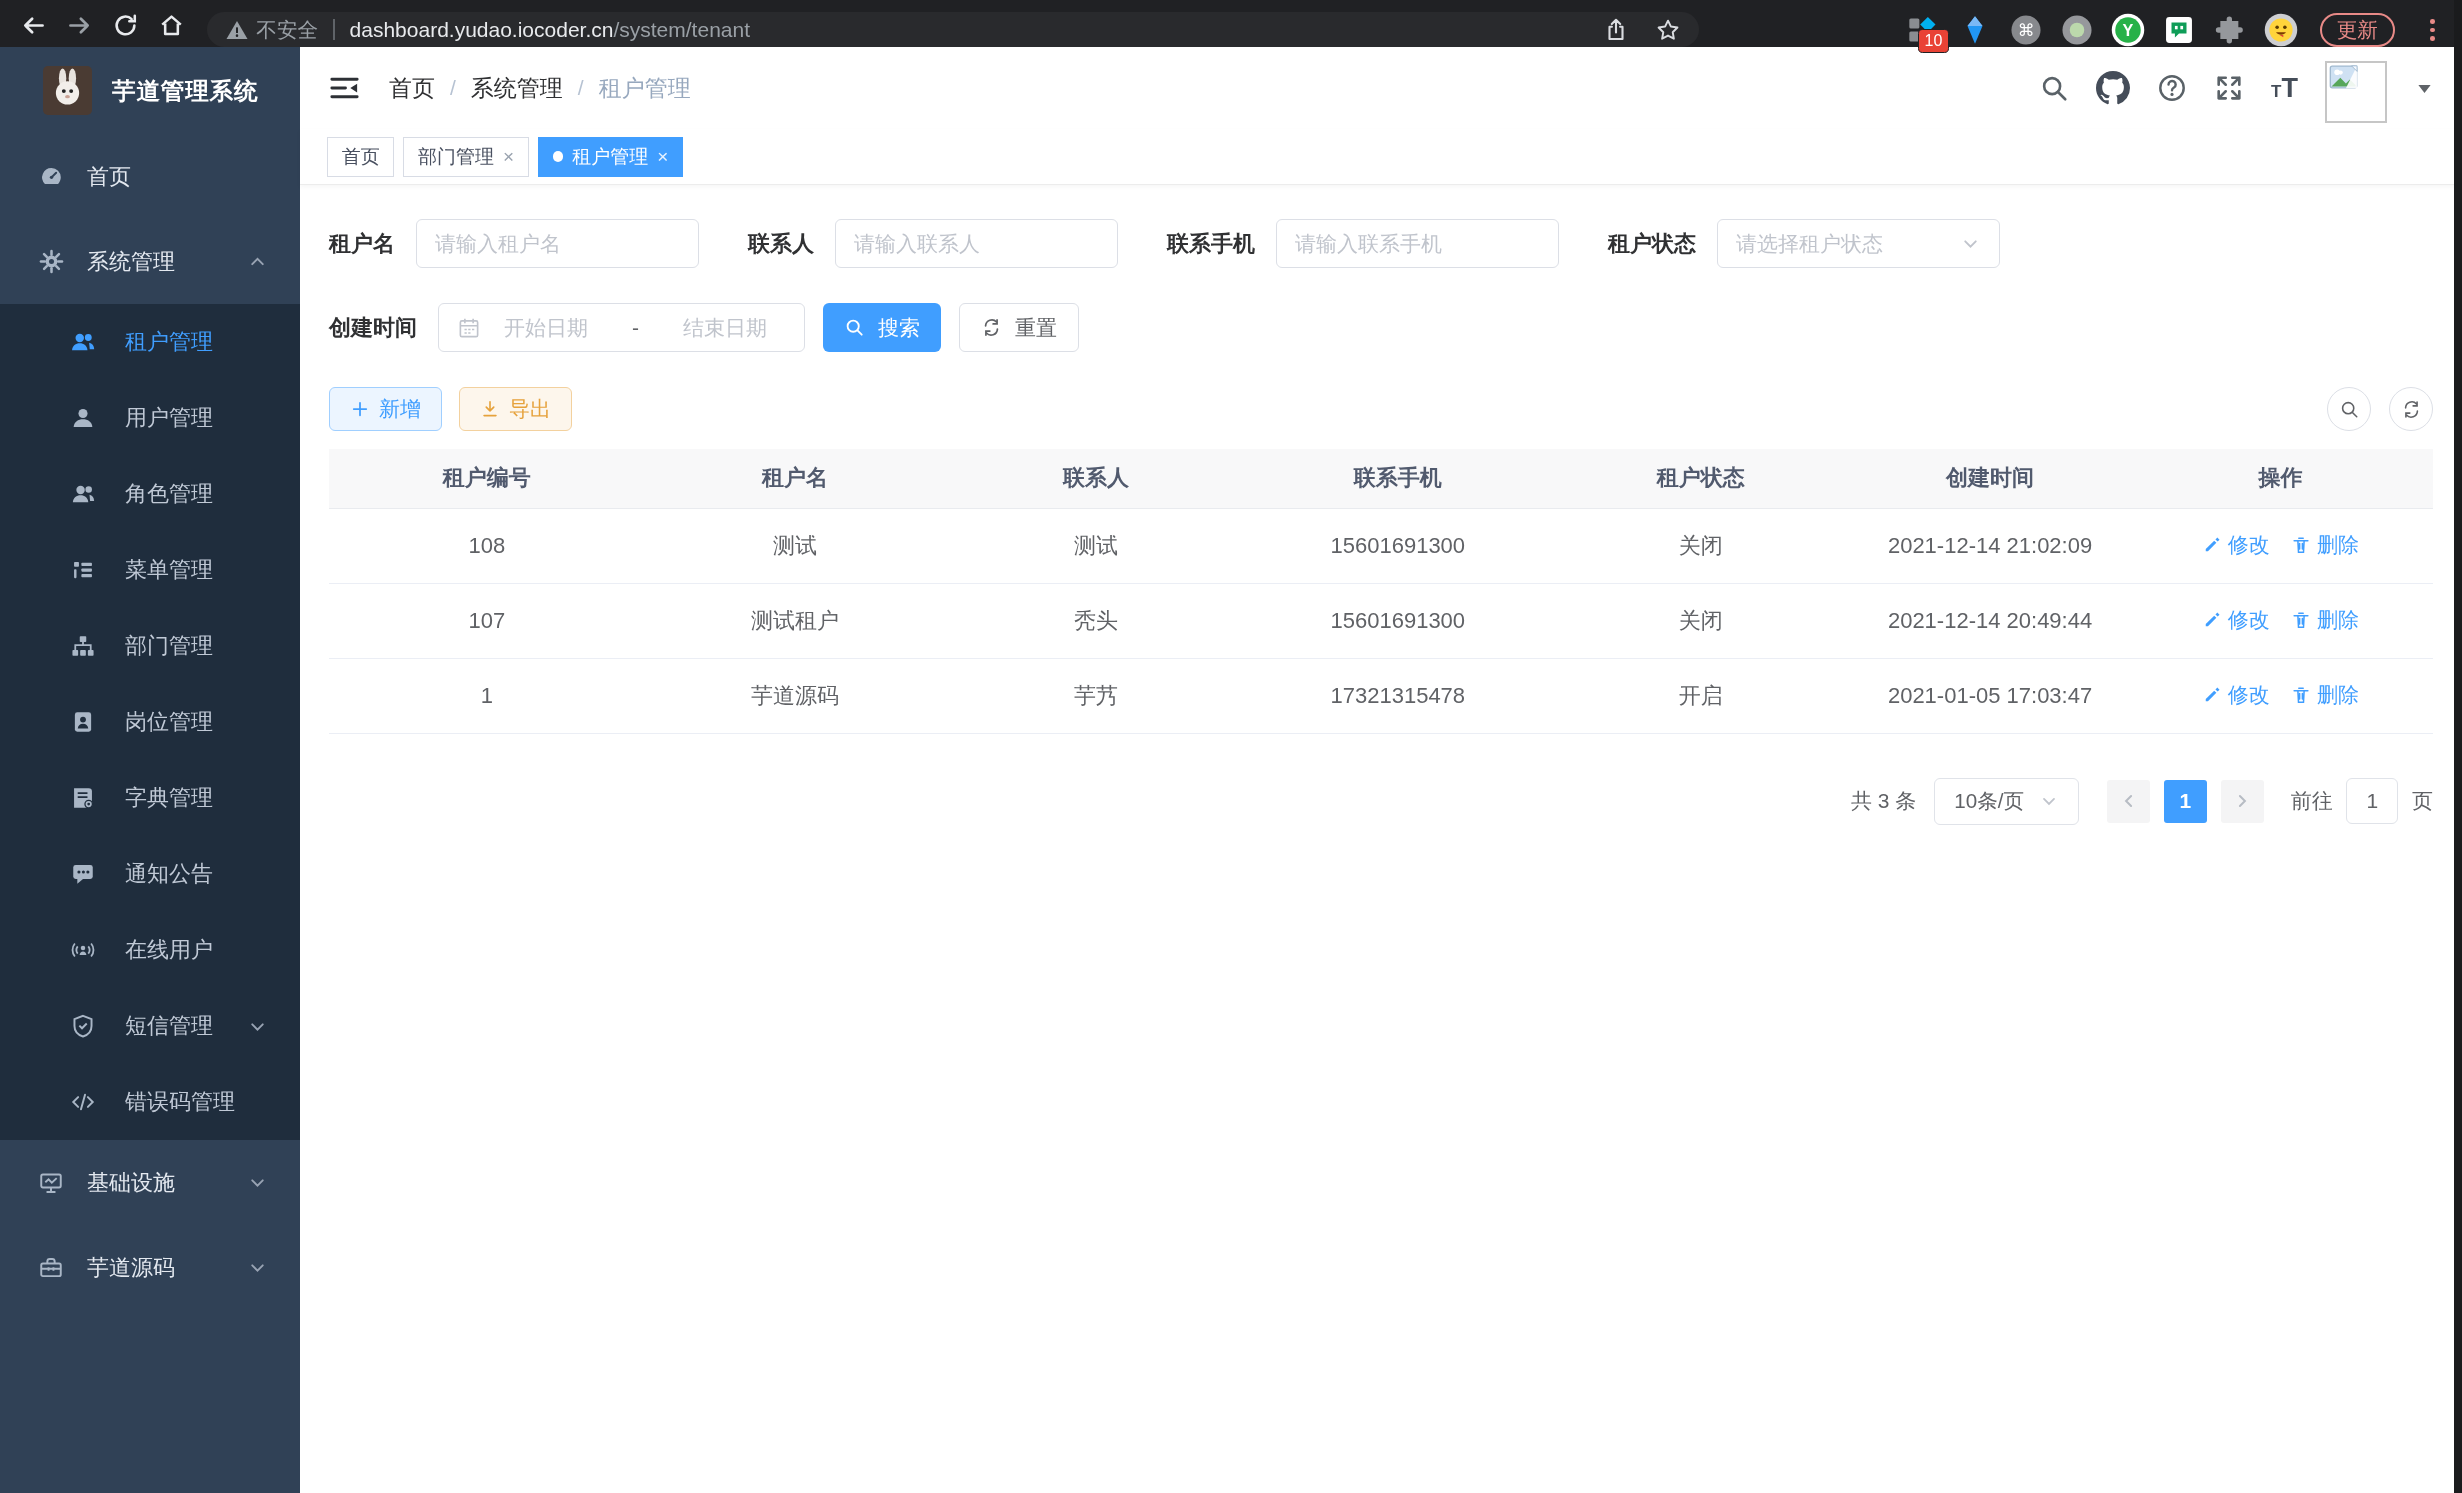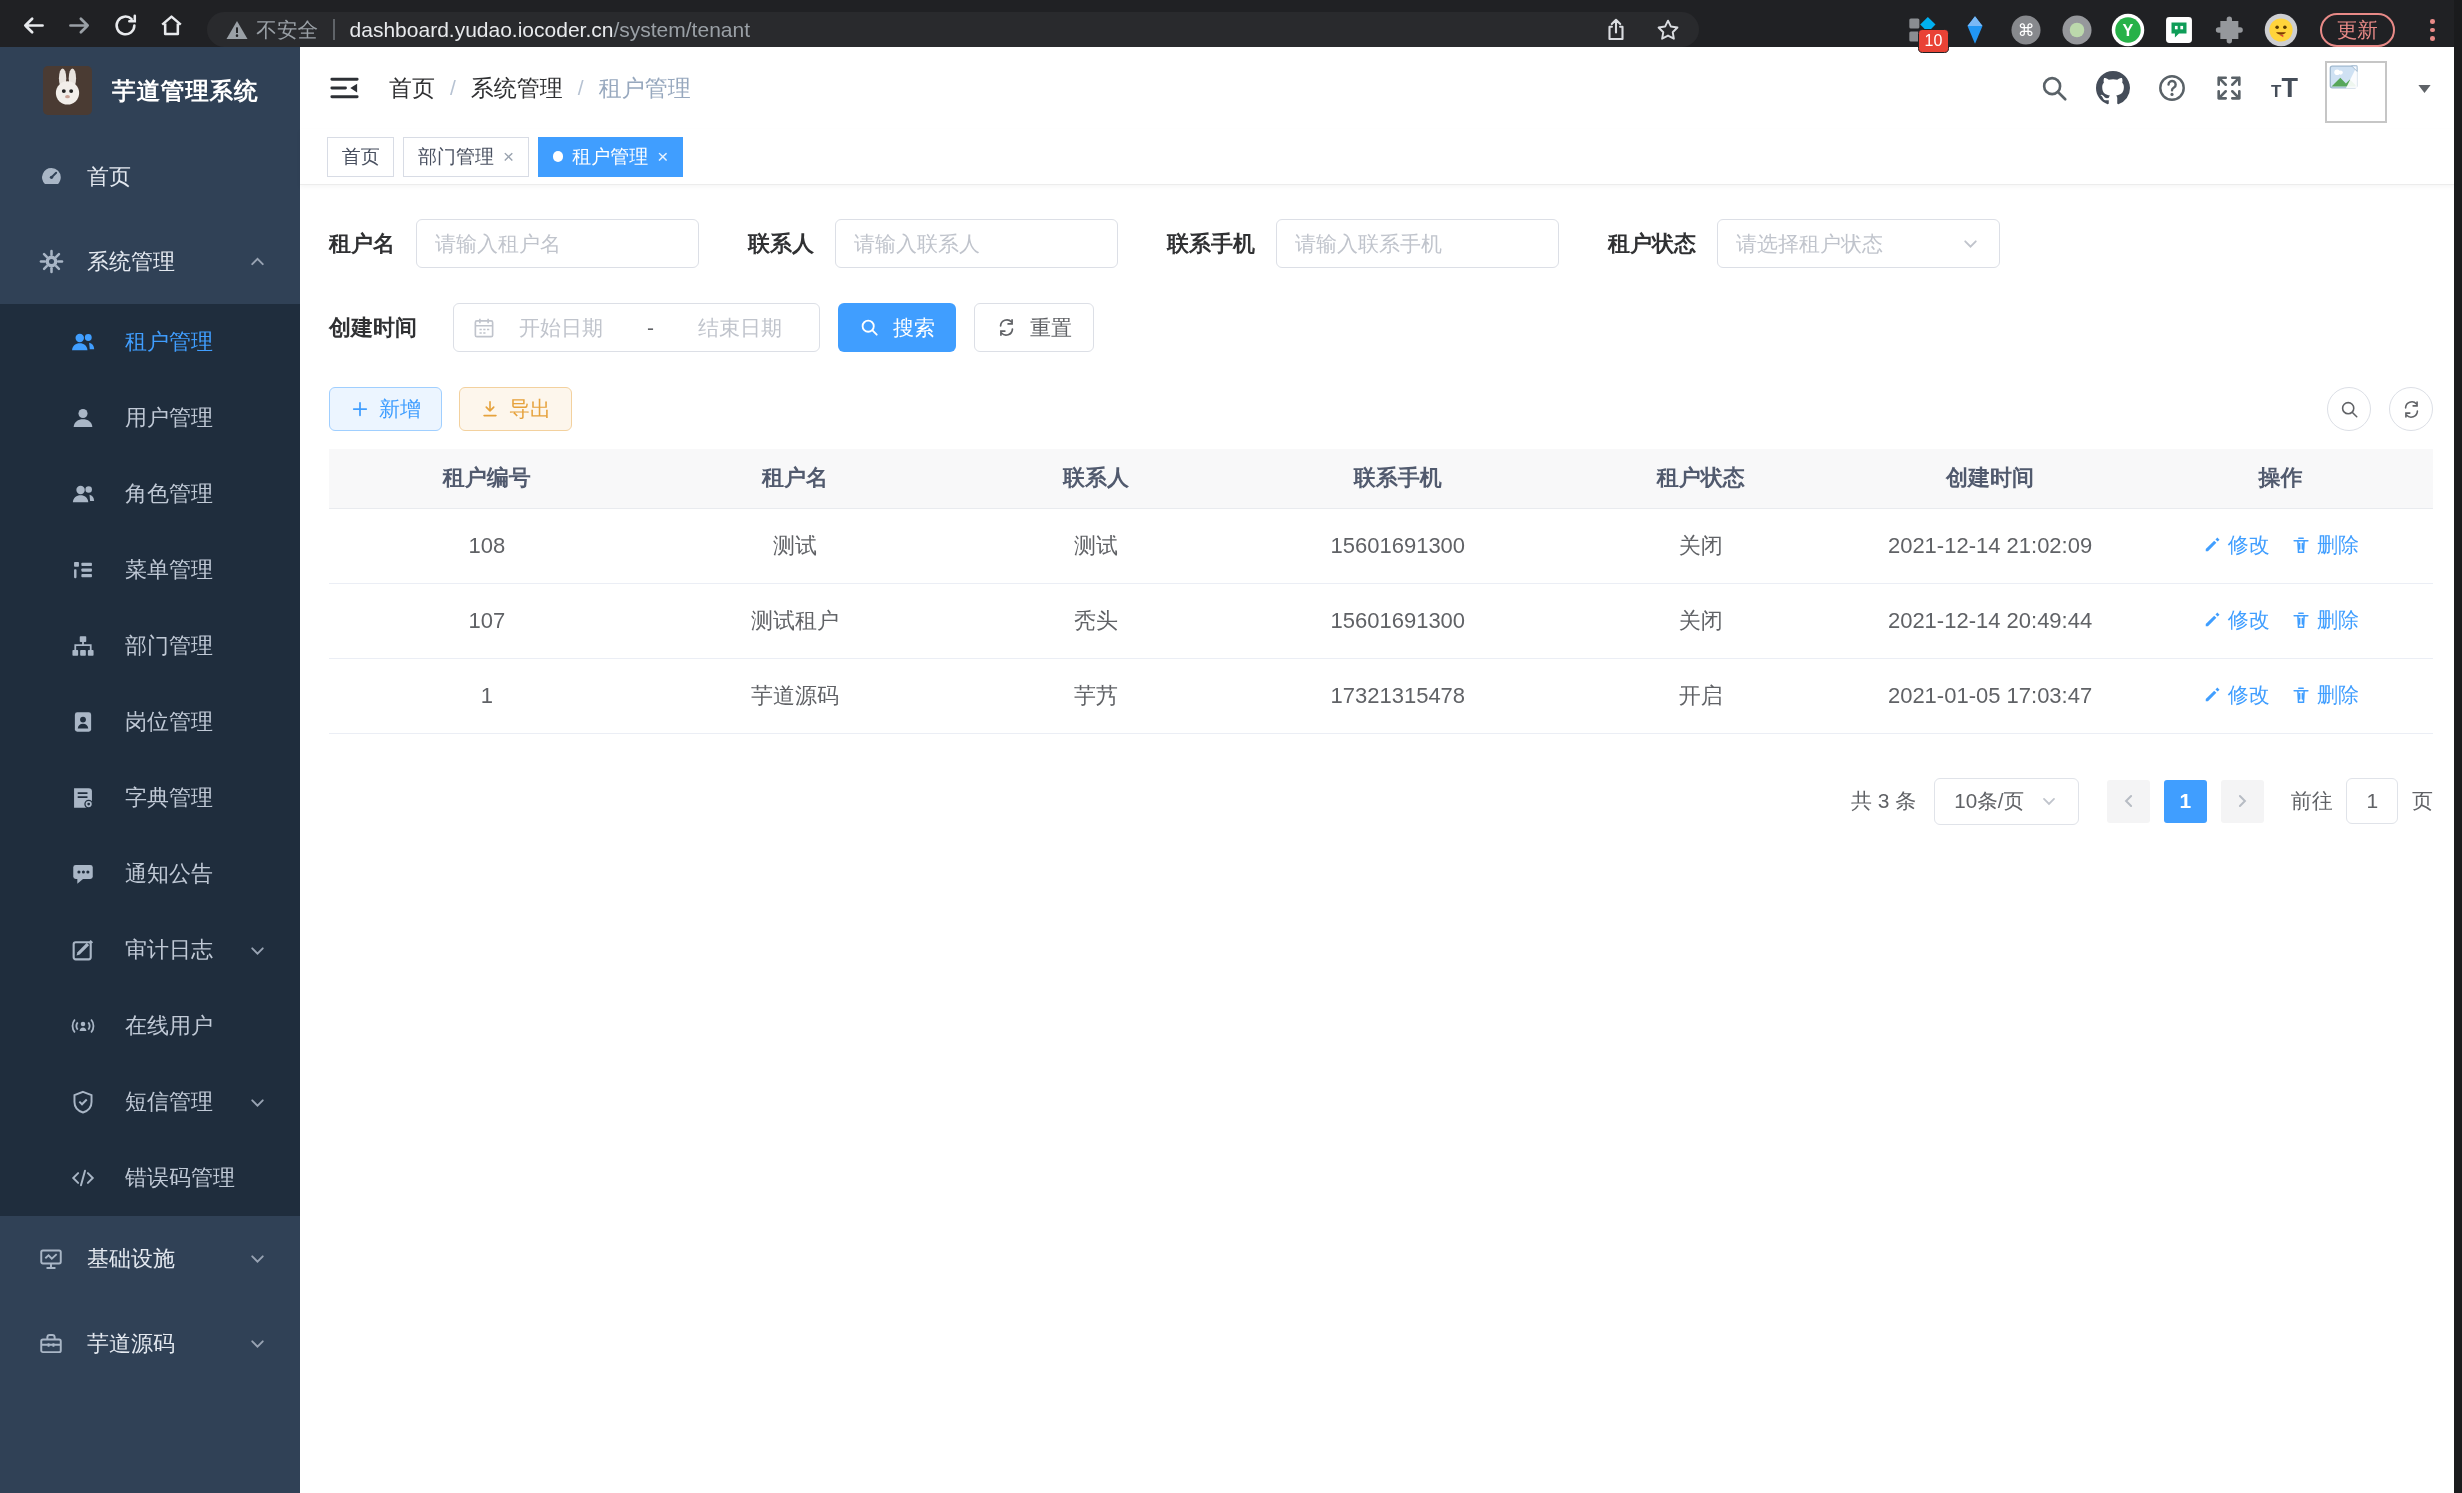--- a/index.html
+++ b/index.html
@@ -358,35 +358,20 @@
                   <circle cx="11" cy="13.5" r="1.9"></circle>
                   <circle cx="16.5" cy="13.5" r="1.9"></circle>
                   <circle cx="22" cy="13.5" r="1.9"></circle>
                 </g>
               </svg>
             </span>
             <span class="mi-label">通知公告</span>
           </div>
           <div class="menu-item sub">
             <span class="icon mi-icon">
-              <svg viewBox="0 0 32 32" width="26" height="26">
-                <rect x="4.5" y="6.5" width="21" height="21" rx="2.5" fill="none" stroke="currentColor" stroke-width="2.6"></rect>
-                <path d="M12 21.5L23.5 10l-2.8-2.8L9.2 18.7 8 22.7z" fill="currentColor"></path>
-                <path d="M24.5 4.5l3 3" stroke="currentColor" stroke-width="2.6"></path>
-              </svg>
-            </span>
-            <span class="mi-label">审计日志</span>
-            <span class="mi-chevron icon">
-              <svg viewBox="0 0 24 24" width="21" height="21" fill="none" stroke="currentColor" stroke-width="2.2" stroke-linecap="round">
-                <path d="M6 9.5l6 6 6-6"></path>
-              </svg>
-            </span>
-          </div>
-          <div class="menu-item sub">
-            <span class="icon mi-icon">
               <svg viewBox="0 0 32 32" width="26" height="26" fill="none" stroke="currentColor" stroke-width="2.2">
                 <path d="M9.5 11.5a7.5 7.5 0 0 0 0 9"></path>
                 <path d="M6 8a12.5 12.5 0 0 0 0 16"></path>
                 <path d="M22.5 11.5a7.5 7.5 0 0 1 0 9"></path>
                 <path d="M26 8a12.5 12.5 0 0 1 0 16"></path>
                 <circle cx="16" cy="13.5" r="2.8" fill="currentColor" stroke="none"></circle>
                 <path d="M11.8 22c.3-2.8 2-4.3 4.2-4.3s3.9 1.5 4.2 4.3z" fill="currentColor" stroke="none"></path>
               </svg>
             </span>
             <span class="mi-label">在线用户</span>
@@ -555,21 +540,21 @@
                 <svg viewBox="0 0 24 24" width="21" height="21" fill="none" stroke="currentColor" stroke-width="2.2" stroke-linecap="round">
                   <path d="M6 9.5l6 6 6-6"></path>
                 </svg>
               </span>
             </div>
           </div>
         </div>
 
       <div class="filter-row">
         <span class="ff-label">创建时间</span>
-        <div class="date-box" style="margin-left:15px">
+        <div class="date-box" style="margin-left:0">
           <span class="icon">
             <svg viewBox="0 0 32 32" width="24" height="24" fill="none" stroke="currentColor" stroke-width="2.2">
                 <rect x="4.5" y="6.5" width="23" height="21" rx="2"></rect>
                 <path d="M10.5 3.5v6M21.5 3.5v6M4.5 13h23"></path>
                 <path d="M10 18h3M15 18h3M20 18h3M10 22.5h3M15 22.5h3" stroke-width="2"></path>
               </svg>
           </span>
           <span>开始日期</span>
           <span class="date-sep">-</span>
           <span>结束日期</span>

